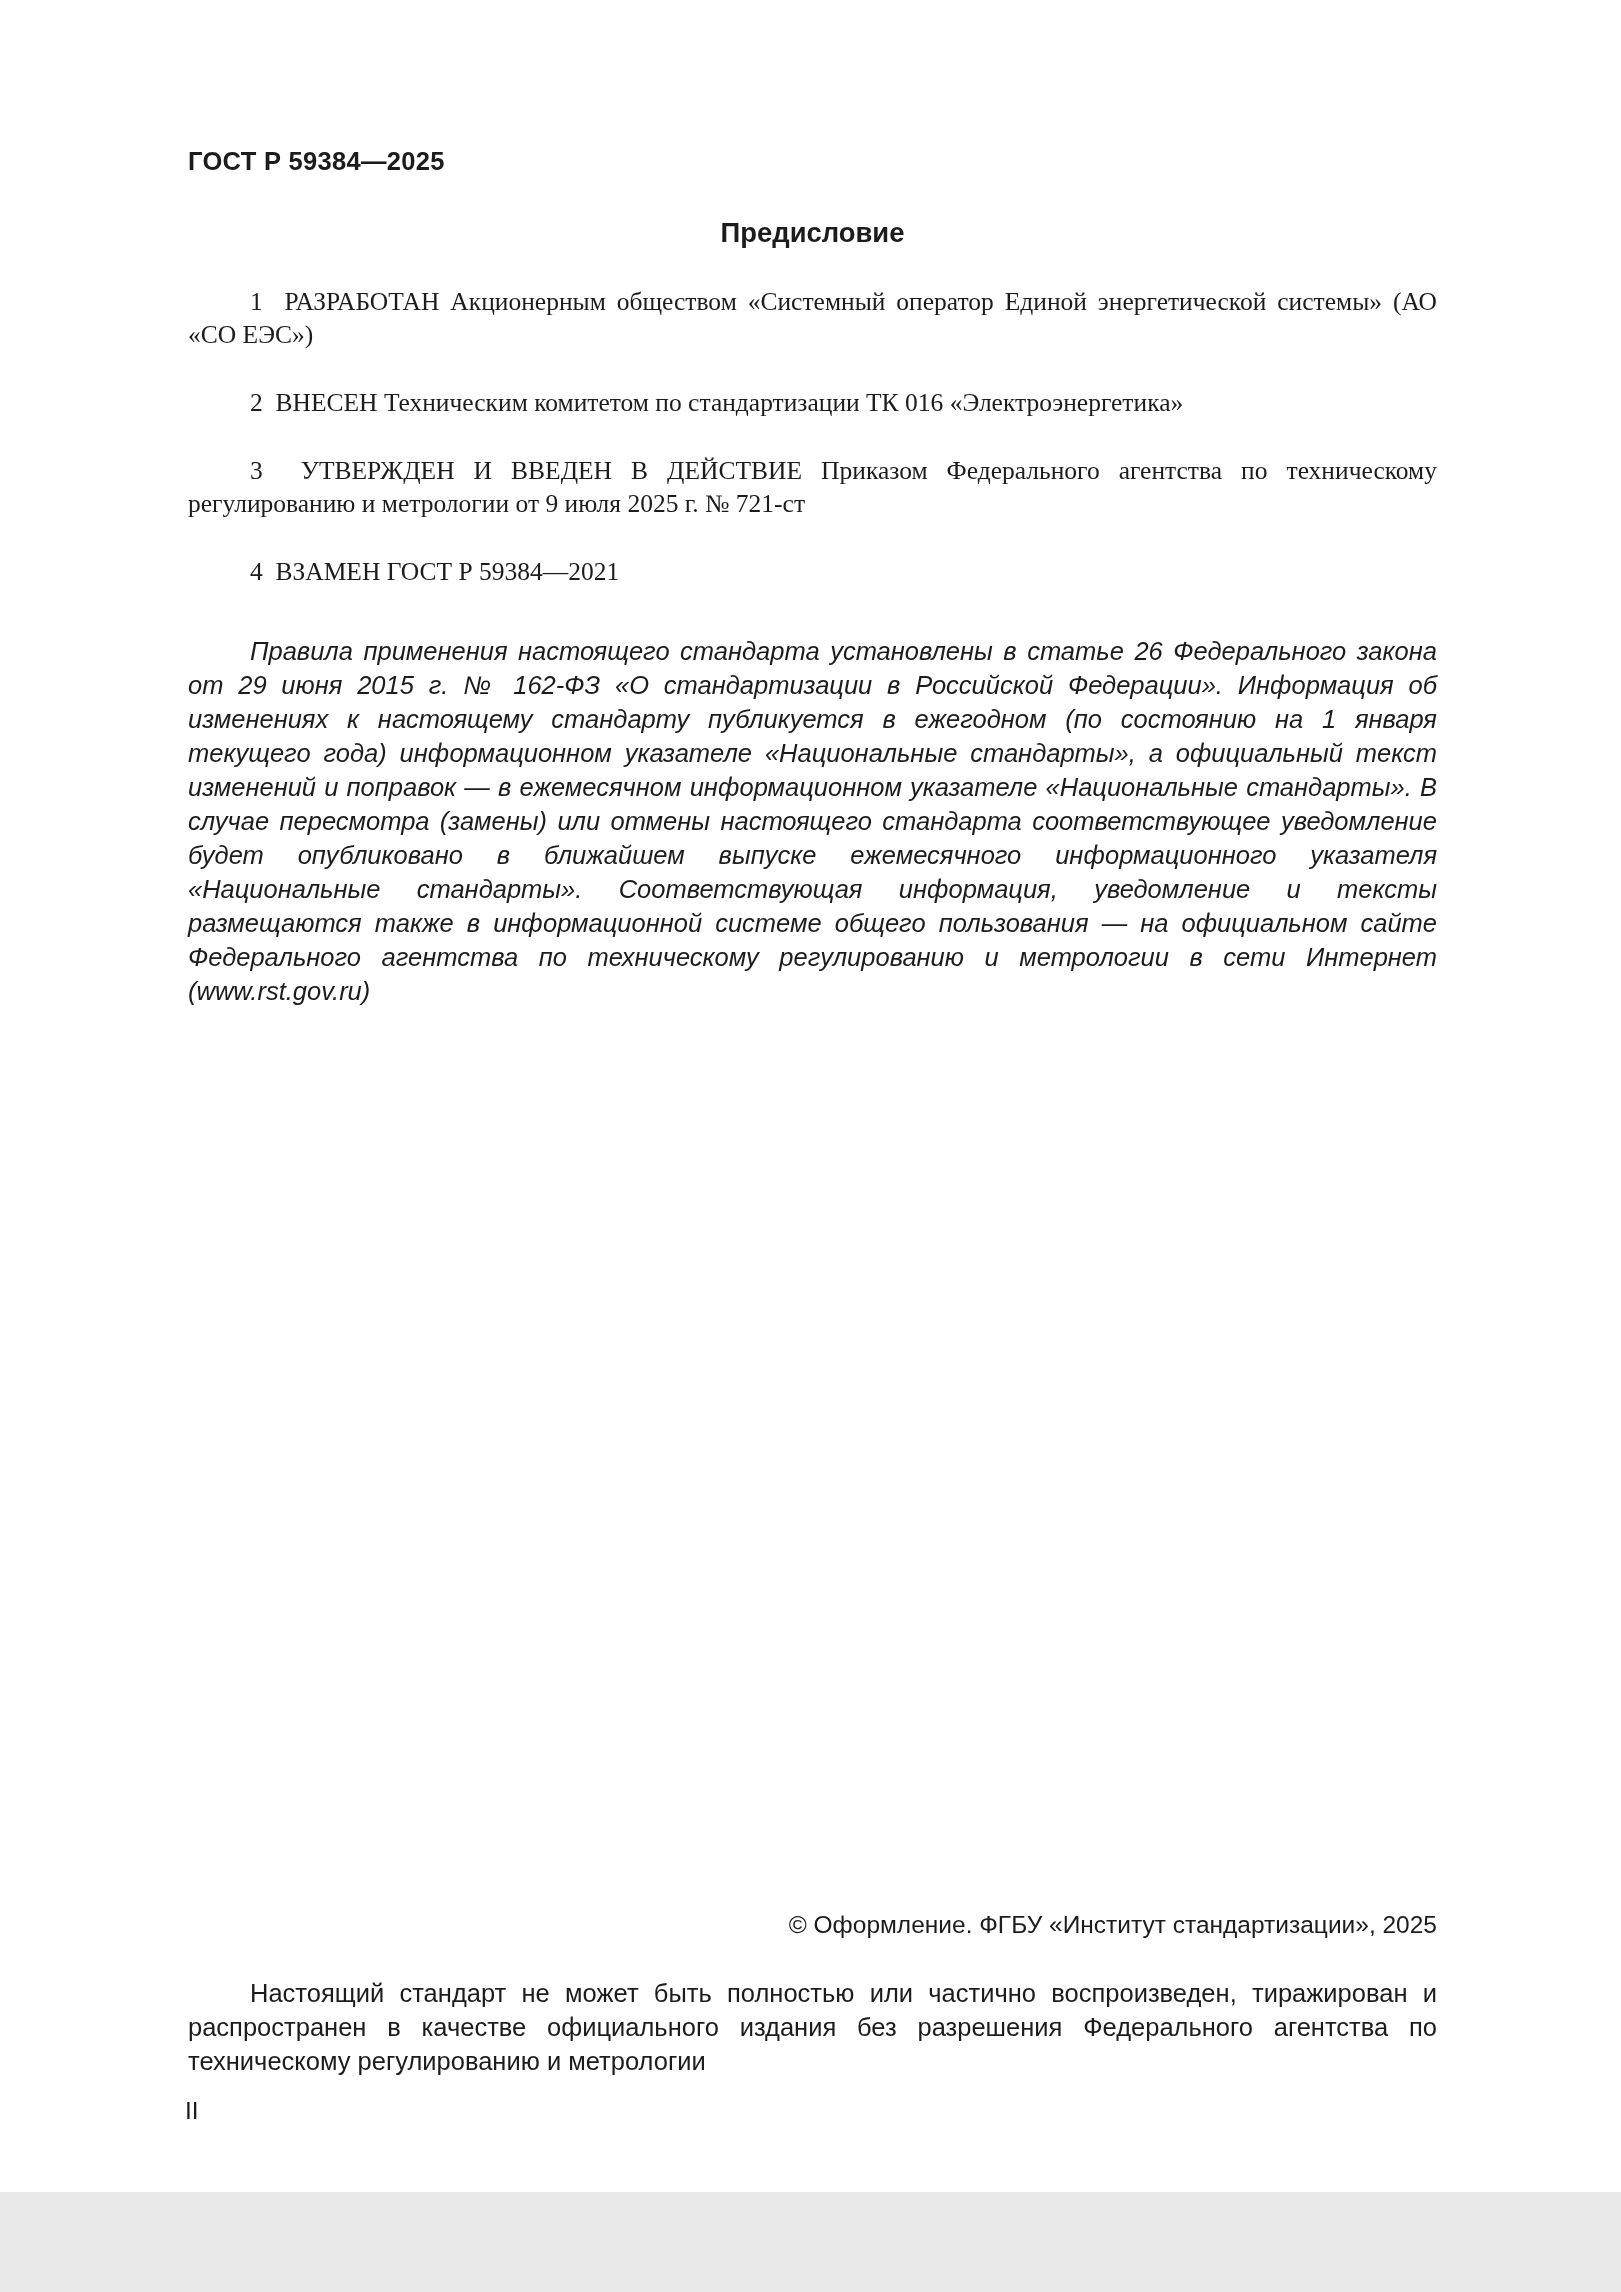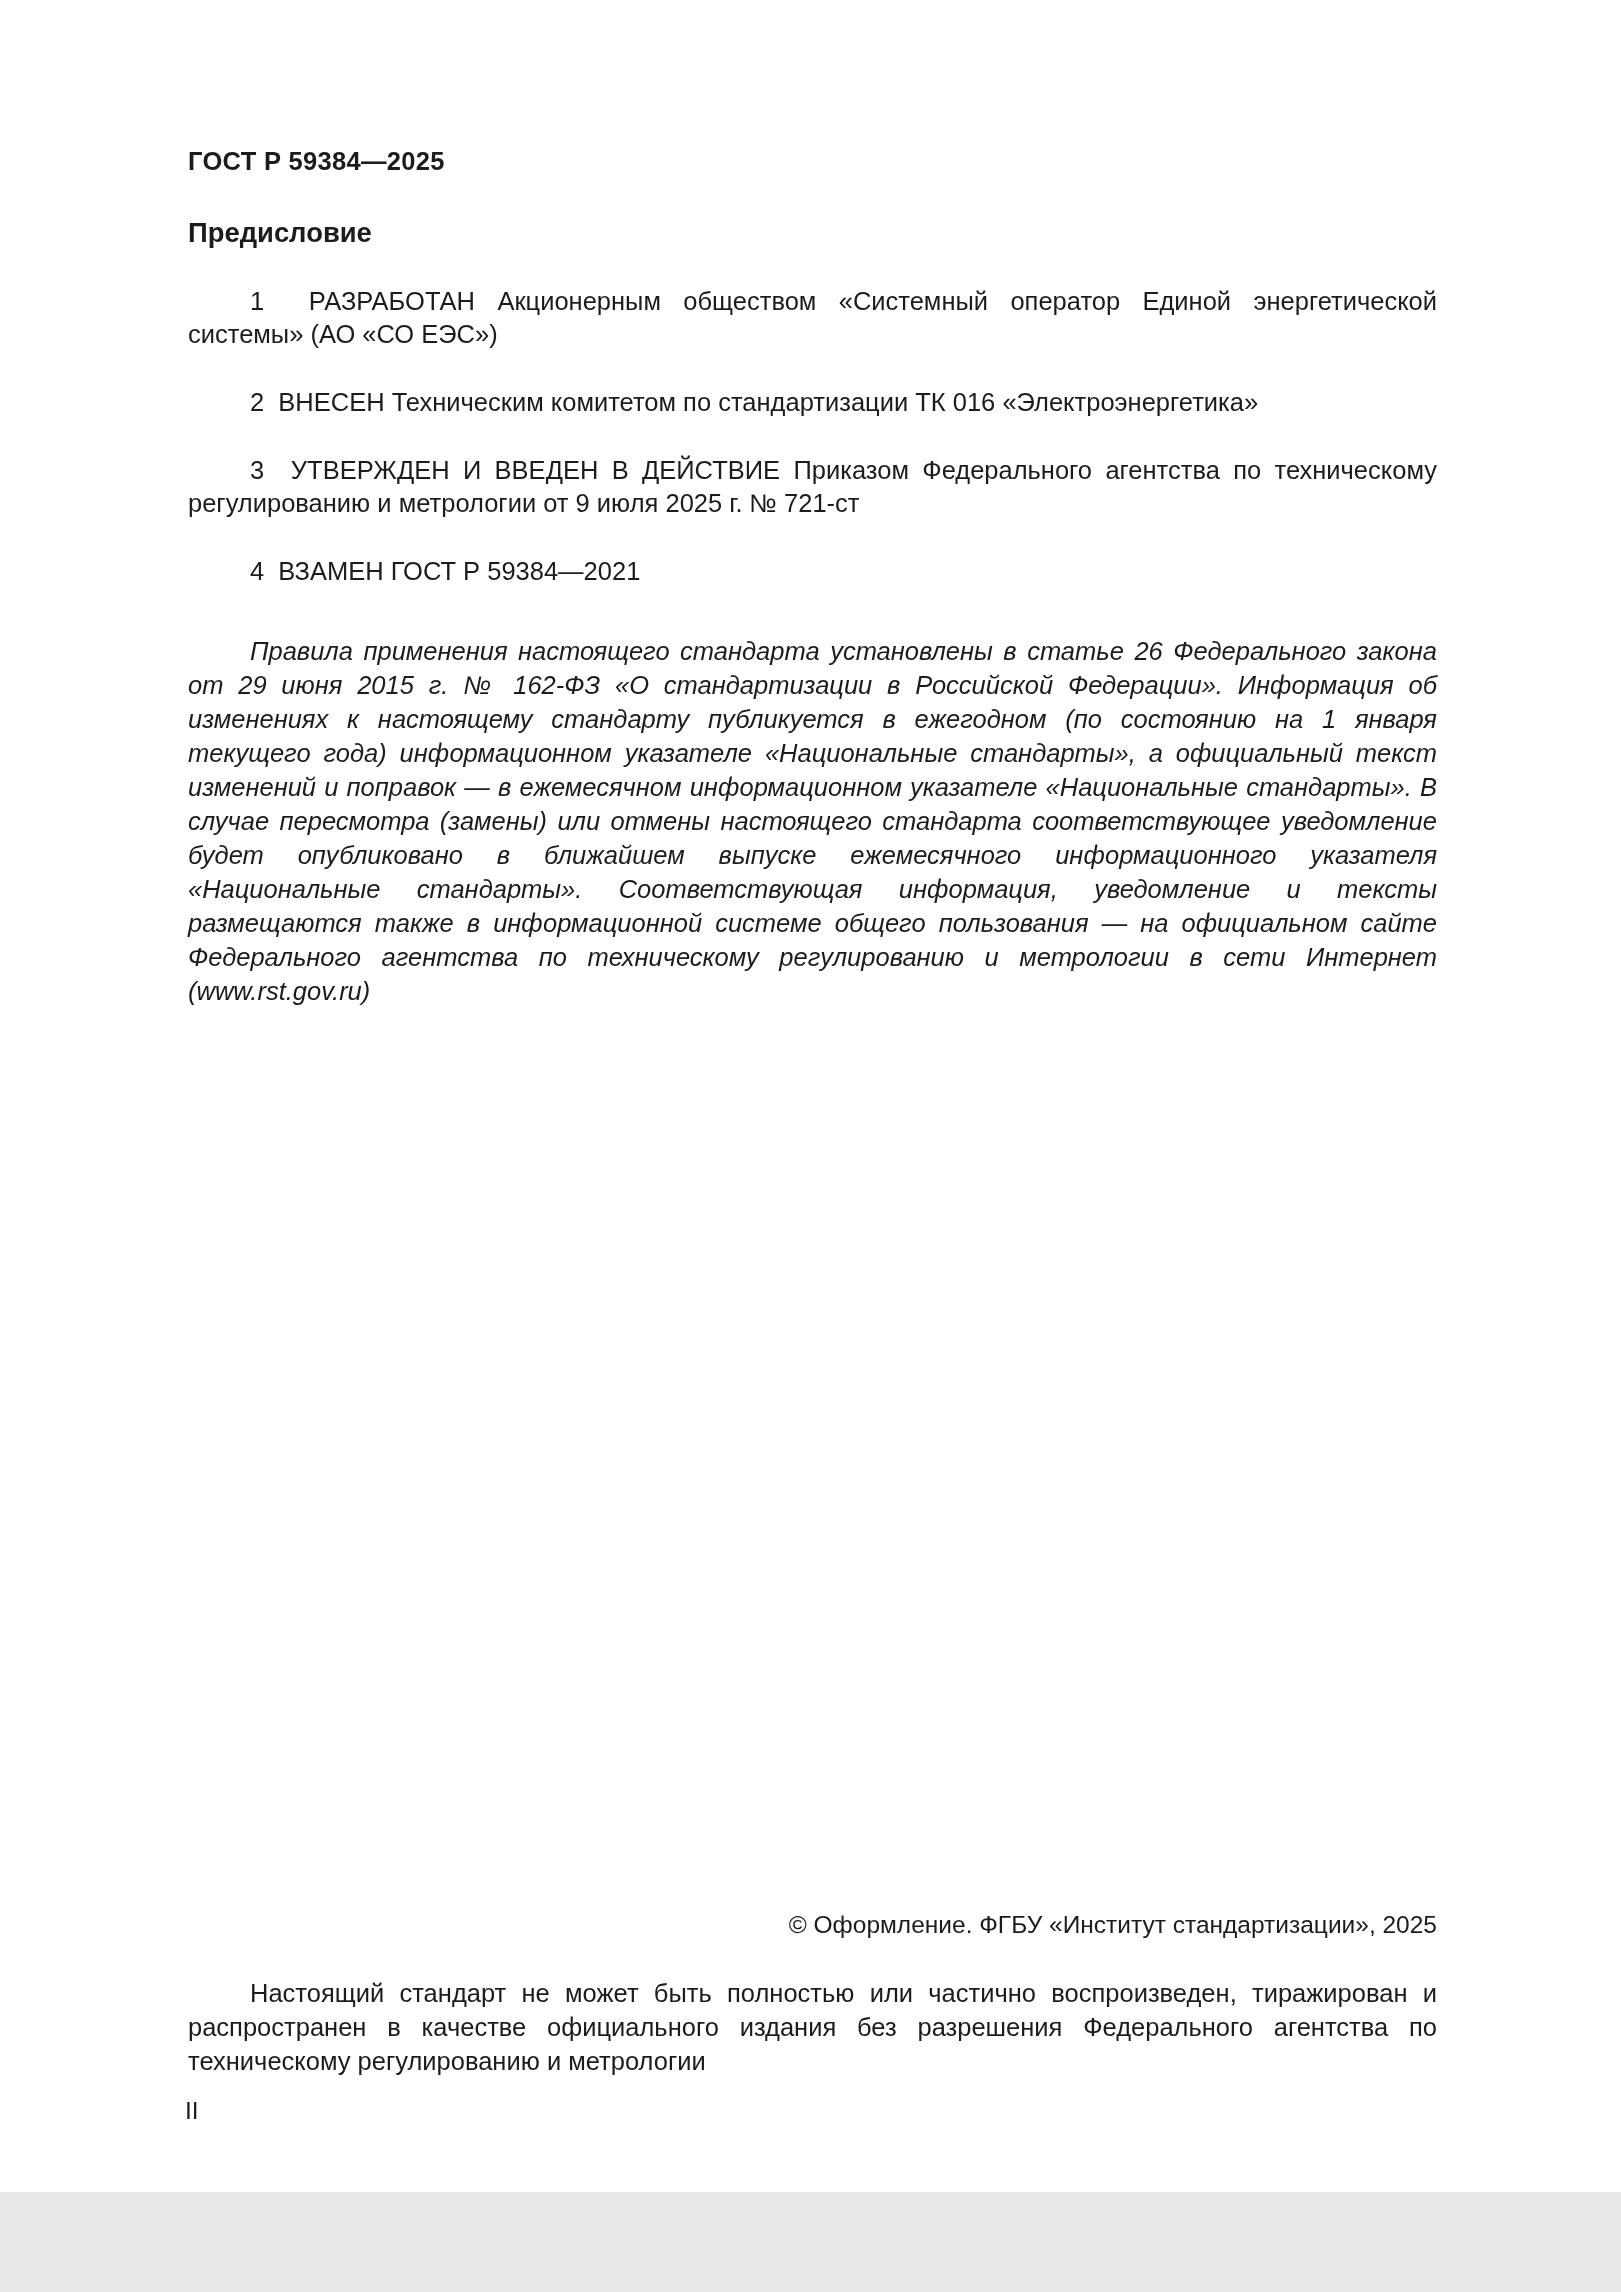--- a/index.html
+++ b/index.html
@@ -23,27 +23,29 @@
     right: 184px;
     top: 145px;
   }
   .doc-header {
     font-weight: bold;
     font-size: 25.5px;
     line-height: 33px;
     letter-spacing: 0.3px;
   }
   .doc-title {
+    text-align: center;
     font-weight: bold;
     font-size: 27.4px;
     line-height: 35px;
     margin-top: 37px;
   }
   .foreword {
     margin-top: 27px;
+    font-family: Liberation Serif, serif;
   }
   .foreword-item {
     font-size: 25.5px;
     line-height: 33px;
     text-align: justify;
     text-indent: 62px;
     margin-top: 35px;
   }
   .rules-paragraph {
     font-style: italic;

